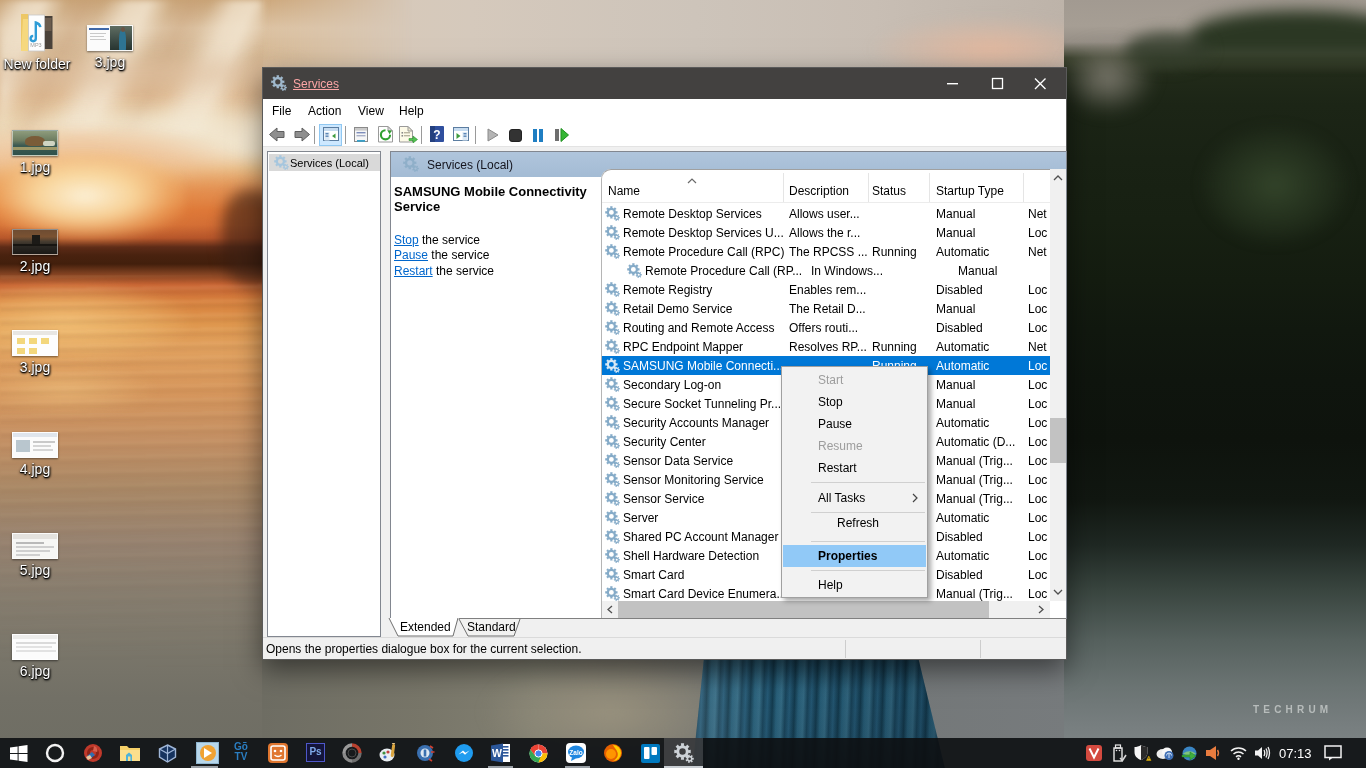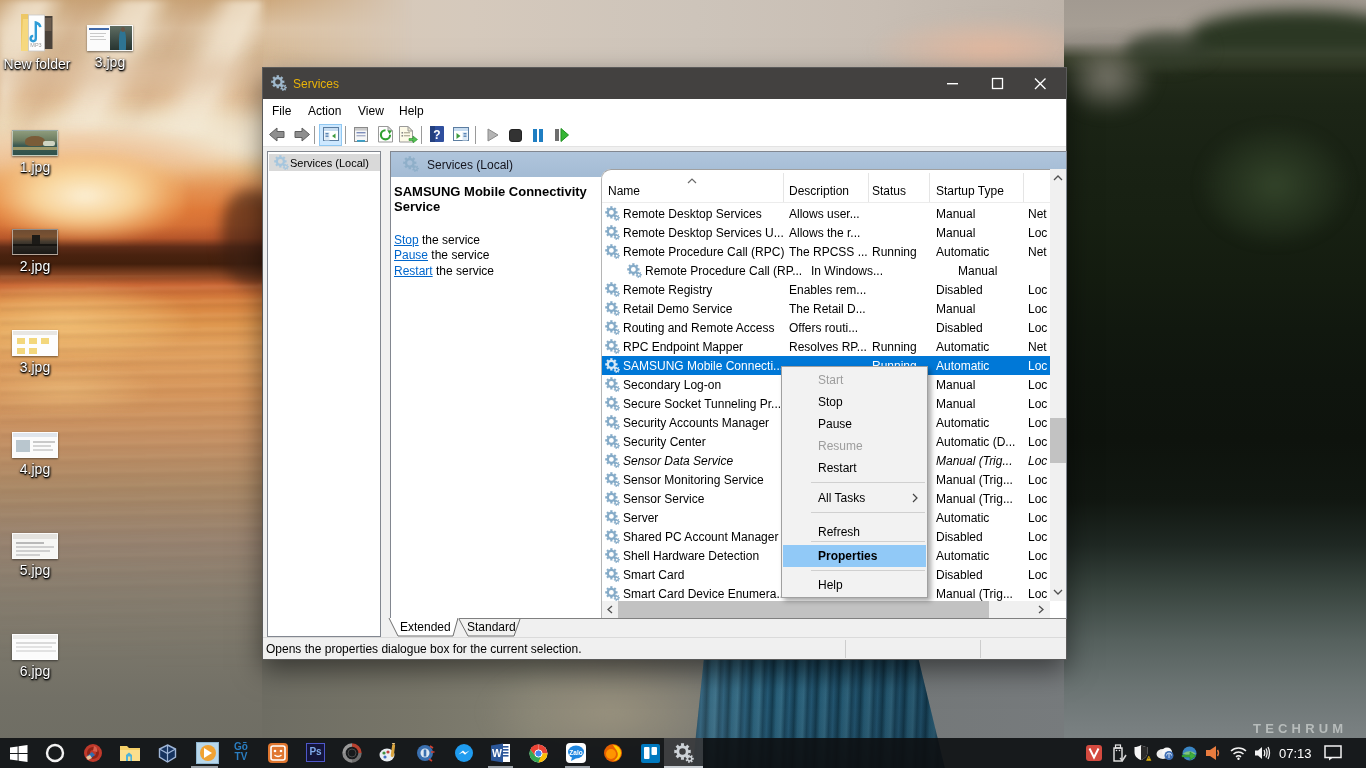--- a/index.html
+++ b/index.html
@@ -65,33 +65,33 @@
   #treetip2 { position:absolute; left:1125px; top:32px; width:85px; height:36px; border-radius:50%;
     background:rgba(50,60,42,.8); filter:blur(7px); }
   #skirt { position:absolute; left:690px; top:655px; width:260px; height:113px;
     clip-path:polygon(5.5% 0%, 87.5% 0%, 98% 100%, 1% 100%);
     background:repeating-linear-gradient(92deg, #2a647f 0px, #37708a 5px, #1b485f 9px, #275e7b 13px, #153e52 18px, #2a647f 22px);
   }
   #skirtshade { position:absolute; left:690px; top:655px; width:260px; height:113px;
     clip-path:polygon(5.5% 0%, 87.5% 0%, 98% 100%, 1% 100%);
     background:linear-gradient(90deg, rgba(255,255,255,.10) 0%, rgba(255,255,255,0) 30%, rgba(0,10,20,.12) 75%, rgba(0,10,20,.22) 100%),
                linear-gradient(180deg, rgba(10,25,35,.3) 0%, rgba(10,25,35,.05) 30%, rgba(10,20,30,.12) 75%, rgba(8,16,24,.35) 100%); }
-  #techrum { position:absolute; left:1253px; top:721px; width:113px; color:#b7bcbb; transform:translateZ(0);
-    font-size:13px; font-weight:bold; letter-spacing:4.2px; }
+  #techrum { position:absolute; left:1253px; top:704px; width:113px; color:#b7bcbb; transform:translateZ(0);
+    font-size:10px; font-weight:bold; letter-spacing:4.2px; }
 
   
   .dico { position:absolute; width:76px; text-align:center; transform:translateZ(0); }
   .dico .lbl { margin-top:3px; font-size:14px; color:#fff; text-shadow:0 1px 1px rgba(0,0,0,1), 0 1px 3px rgba(0,0,0,.95), 1px 1px 2px rgba(0,0,0,.85); }
   .thumb { margin:0 auto; width:46px; height:26px; box-shadow:0 1px 2px rgba(0,0,0,.5); border:1px solid rgba(255,255,255,.5); }
 
   
   #win { position:absolute; left:262px; top:67px; width:805px; height:593px; transform:translateZ(0);
     background:#f0f0f0; border:1px solid #5a5a5a; box-shadow:0 10px 26px rgba(0,0,0,.5); font-size:12px; }
   #titlebar { position:absolute; left:0; top:0; width:100%; height:31px; background:#434140; color:#fff; }
-  #titlebar .ttl { position:absolute; left:30px; top:9px; font-size:12px; color:#eab308; }
+  #titlebar .ttl { position:absolute; left:30px; top:9px; font-size:12px; color:#fca5a5;text-decoration:underline; }
   
   #menubar { position:absolute; left:0; top:31px; width:100%; height:24px; background:#fff; color:#000; }
   #menubar span { position:absolute; top:5px; }
   
   #toolbar { position:absolute; left:0; top:55px; width:100%; height:24px; background:#fff; border-bottom:1px solid #e3e3e3; }
   .tsep { position:absolute; top:3px; width:1px; height:18px; background:#9a9a9a; }
   
   #treepane { position:absolute; left:4px; top:83px; width:114px; height:486px; background:#fff; border:1px solid #828790; }
   #treesel { position:absolute; left:1px; top:2px; width:111px; height:17px; background:#d9d9d9; }
   #rightpane { position:absolute; left:127px; top:83px; width:677px; height:468px; background:#fff; border:1px solid #828790; border-bottom:none; }
@@ -503,21 +503,21 @@
           <span class="c5">Loc</span>
         </div>
       <div class="row" style="top:263px;">
           <svg class="gico" style="color:#85abc8;">
             <use href="#gear"></use>
           </svg>
           <span class="nm">Security Center</span>
           <span class="c4">Automatic (D...</span>
           <span class="c5">Loc</span>
         </div>
-      <div class="row" style="top:282px;font-style:italic;">
+      <div class="row" style="top:282px;">
           <svg class="gico" style="color:#85abc8;">
             <use href="#gear"></use>
           </svg>
           <span class="nm">Sensor Data Service</span>
           <span class="c4">Manual (Trig...</span>
           <span class="c5">Loc</span>
         </div>
       <div class="row" style="top:301px;">
           <svg class="gico" style="color:#85abc8;">
             <use href="#gear"></use>
@@ -632,21 +632,21 @@
       <span>Restart</span>
     </div>
   <div class="msep" style="top:115px;"></div>
   <div class="mi" style="top:120px;">
       <span>All Tasks</span>
     <svg width="6" height="10" style="position:absolute; left:129px; top:6px;">
         <path d="M1 1 L5 5 L1 9" fill="none" stroke="#444" stroke-width="1.2"></path>
       </svg>
   </div>
   <div class="msep" style="top:145px;"></div>
-  <div class="mi" style="top:154px;">
+  <div class="mi" style="top:145px;margin-left:19px;">
       <span>Refresh</span>
     </div>
   <div class="msep" style="top:174px;"></div>
   <div class="mi" style="top:178px; background:#91c9f7; font-weight:bold;">
       <span>Properties</span>
     </div>
   <div class="msep" style="top:203px;"></div>
   <div class="mi" style="top:207px;">
       <span>Help</span>
     </div>

